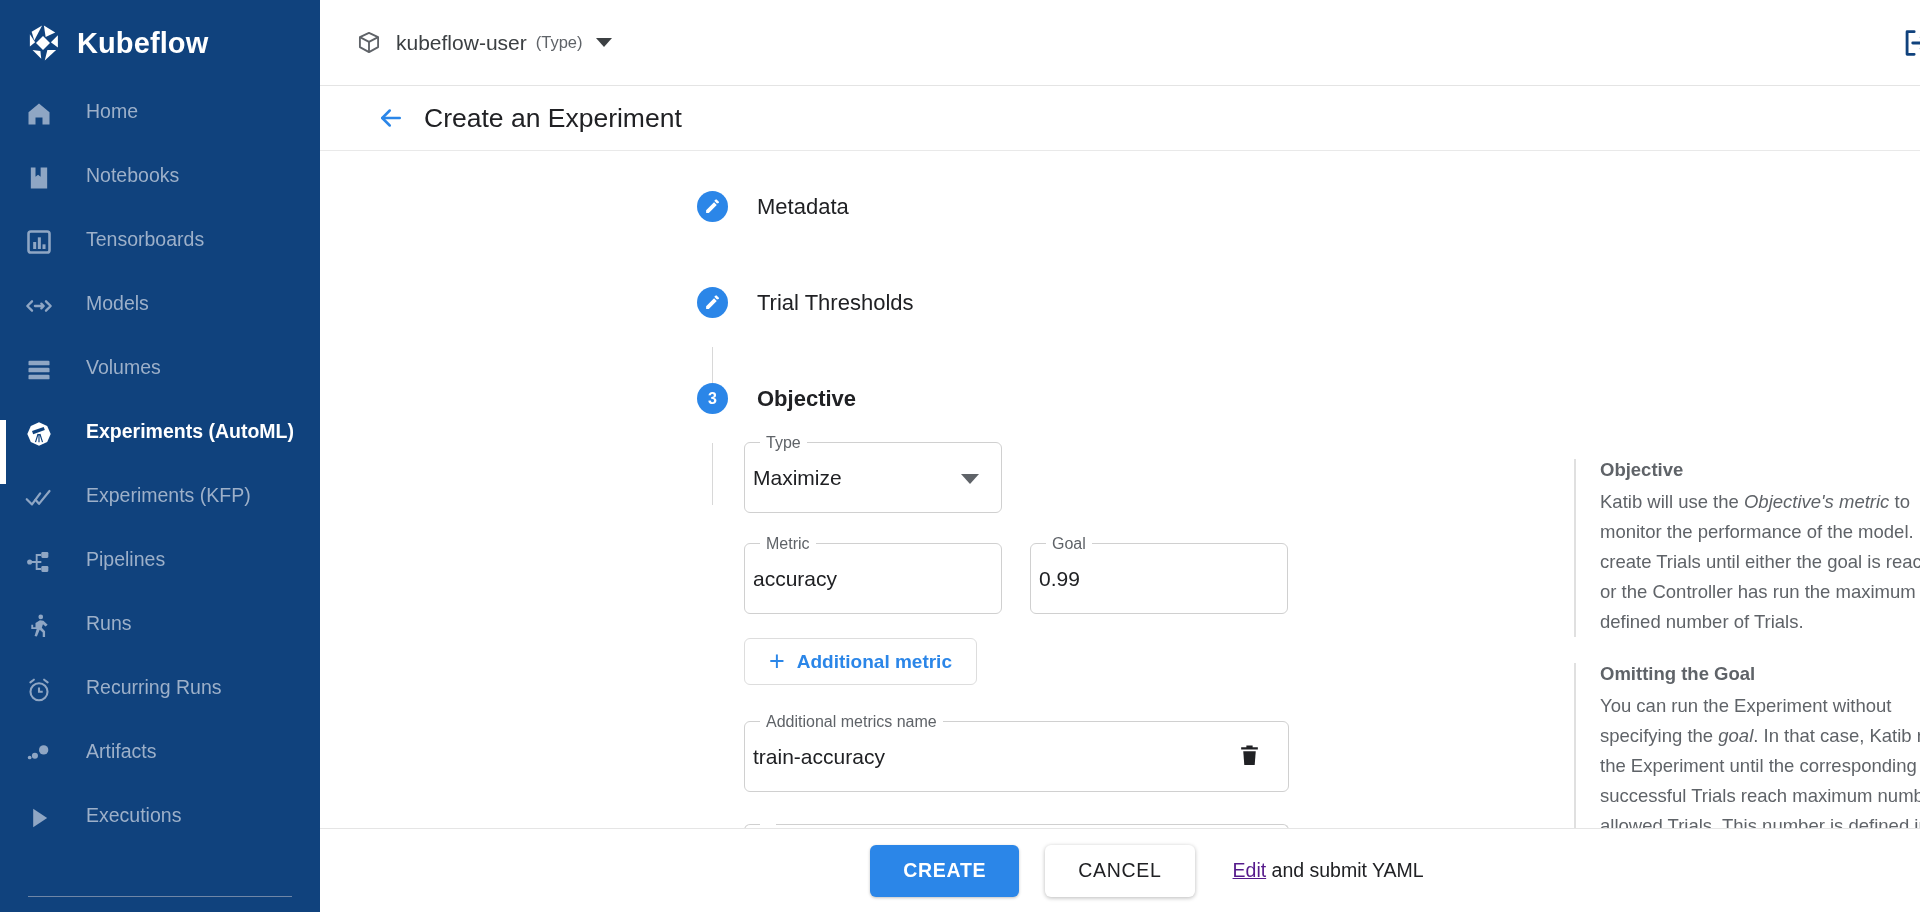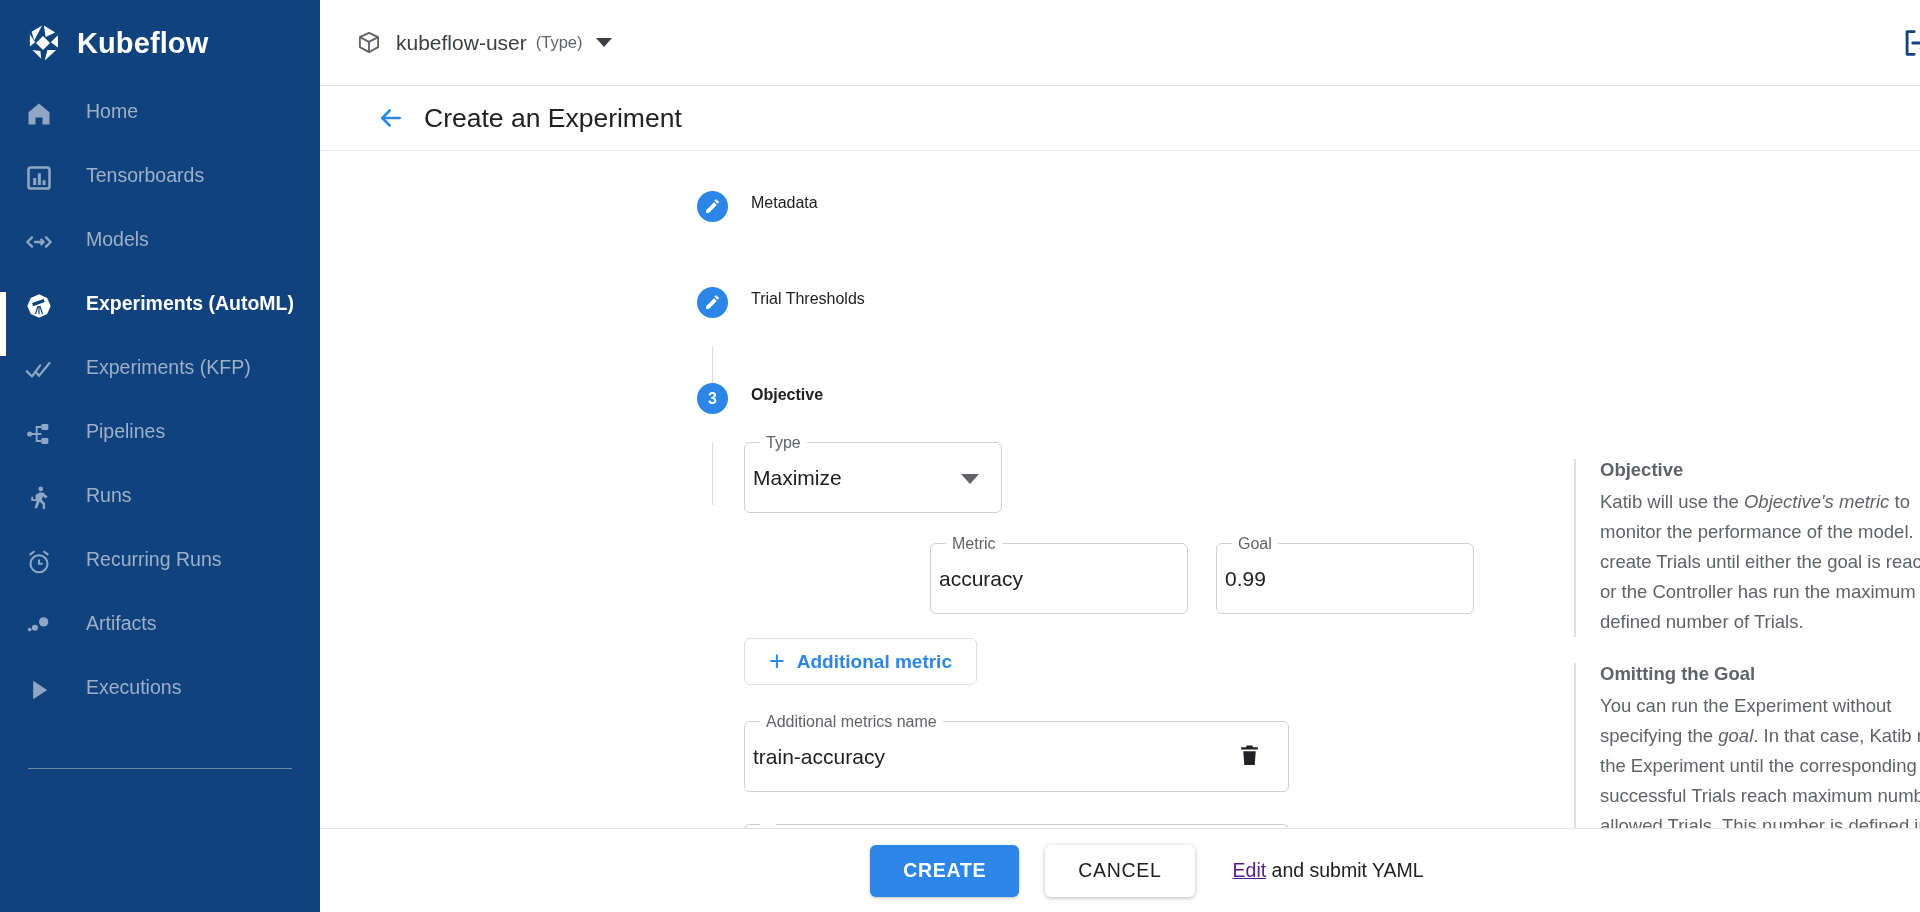--- a/index.html
+++ b/index.html
@@ -95,21 +95,21 @@
   .stepper { padding: 40px 0 0 0; position: relative; }
   .step { display: flex; align-items: flex-start; position: relative; padding-left: 377px; }
   .step-bullet {
     width: 31px; height: 31px; border-radius: 50%;
     background: #2b86e8; color: #ffffff;
     display: flex; align-items: center; justify-content: center;
     font-size: 16px; font-weight: bold; flex: 0 0 31px;
     position: relative; z-index: 2;
   }
   .step-bullet svg { width: 17px; height: 17px; }
-  .step-label { font-size: 16px; color: #202124; margin-left: 23px; padding-top: 3px; }
+  .step-label { font-size: 22px; color: #202124; margin-left: 29px; padding-top: 3px; }
   .step-label.active { font-weight: bold; }
   .step-connector {
     position: absolute; left: 392px; width: 1px;
     background: #d8d8d8; z-index: 1;
   }
   .c1 { top: 196px; height: 62px; }
   .c2 { top: 292px; height: 62px; }
 
   .step-gap1 { height: 65px; }
   .step-gap2 { height: 65px; }
@@ -140,21 +140,21 @@
     border-top: 10px solid #5f6368;
   }
   .mfield .trash { position: absolute; right: 26px; top: 50%; margin-top: -14px; width: 25px; height: 28px; color: #202124; cursor: pointer; }
 
   .w-type { width: 258px; }
   .w-metric { width: 258px; }
   .w-goal { width: 258px; }
   .w-addl { width: 545px; }
 
   .row { display: flex; gap: 28px; }
-  .mt-30 { margin-top: 30px; justify-content: flex-end; }
+  .mt-30 { margin-top: 30px; }
   .mt-36 { margin-top: 36px; }
 
   .section-title { font-size: 23px; color: #202124; margin-top: 36px; }
 
   .addbtn {
     margin-top: 24px; display: inline-flex; align-items: center;
     height: 47px; padding: 0 24px;
     border: 1px solid #dddddd; border-radius: 6px;
     background: #ffffff; cursor: pointer;
   }
@@ -233,38 +233,56 @@
         <span class="nav-icon">
           <svg viewBox="0 0 24 24" fill="currentColor">
               <path d="M12 3 L3 10.5 V21 h6 v-6 h6 v6 h6 V10.5 Z"></path>
             </svg>
         </span>
         <span class="nav-label">Home</span>
       </div>
       <div class="nav-item">
         <span class="nav-icon">
           <svg viewBox="0 0 24 24" fill="currentColor">
+              <path d="M5 3 h14 v18 H5 Z M9 3 v8 l2.2-1.8 L13.4 11 V3 Z" fill-rule="evenodd"></path>
+            </svg>
+        </span>
+        <span class="nav-label">Notebooks</span>
+      </div>
+      <div class="nav-item">
+        <span class="nav-icon">
+          <svg viewBox="0 0 24 24" fill="currentColor">
               <rect x="3" y="3" width="18" height="18" rx="2" fill="none" stroke="currentColor" stroke-width="2.2"></rect>
               <rect x="7" y="12" width="2.6" height="6"></rect>
               <rect x="11" y="8" width="2.6" height="10"></rect>
               <rect x="15" y="14" width="2.6" height="4"></rect>
             </svg>
         </span>
         <span class="nav-label">Tensorboards</span>
       </div>
       <div class="nav-item">
         <span class="nav-icon">
           <svg viewBox="0 0 24 24" fill="none" stroke="currentColor" stroke-width="2" stroke-linecap="round" stroke-linejoin="round">
               <path d="M6 8 L2 12 L6 16"></path>
               <path d="M18 8 L22 12 L18 16"></path>
               <path d="M8.5 12 h7"></path>
               <path d="M14 10 l2 2 l-2 2"></path>
             </svg>
         </span>
         <span class="nav-label">Models</span>
+      </div>
+      <div class="nav-item">
+        <span class="nav-icon">
+          <svg viewBox="0 0 24 24" fill="currentColor">
+              <rect x="3" y="4" width="18" height="4" rx="1"></rect>
+              <rect x="3" y="10" width="18" height="4" rx="1"></rect>
+              <rect x="3" y="16" width="18" height="4" rx="1"></rect>
+            </svg>
+        </span>
+        <span class="nav-label">Volumes</span>
       </div>
       <div class="nav-item active">
         <span class="nav-icon">
           <svg viewBox="0 0 24 24" fill="currentColor">
               <path d="M12 2 L19 5.2 L22 12 L19 18.8 L12 22 L5 18.8 L2 12 L5 5.2 Z"></path>
               <path d="M6 9.5 L16 6 L17 8.6 L7 12.2 Z" fill="#10427d"></path>
               <path d="M11.2 12 L9 19 M12.8 12 L15 19 M12 12 v7" stroke="#10427d" stroke-width="1" fill="none"></path>
             </svg>
         </span>
         <span class="nav-label">Experiments (AutoML)</span>

